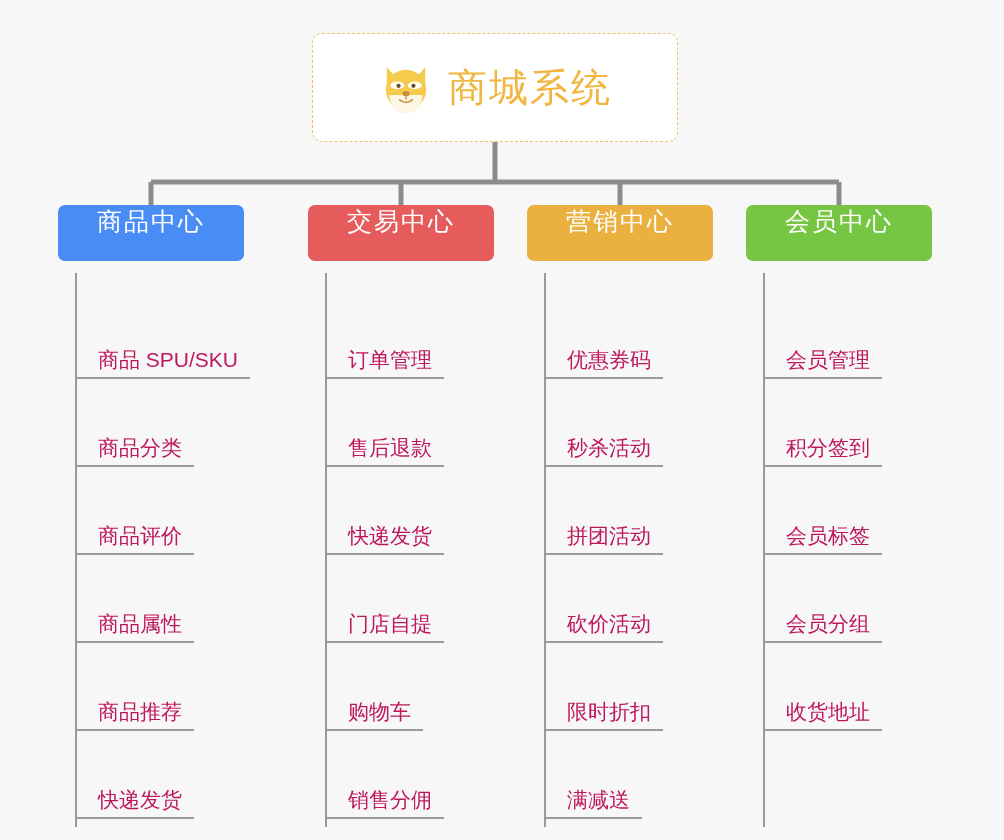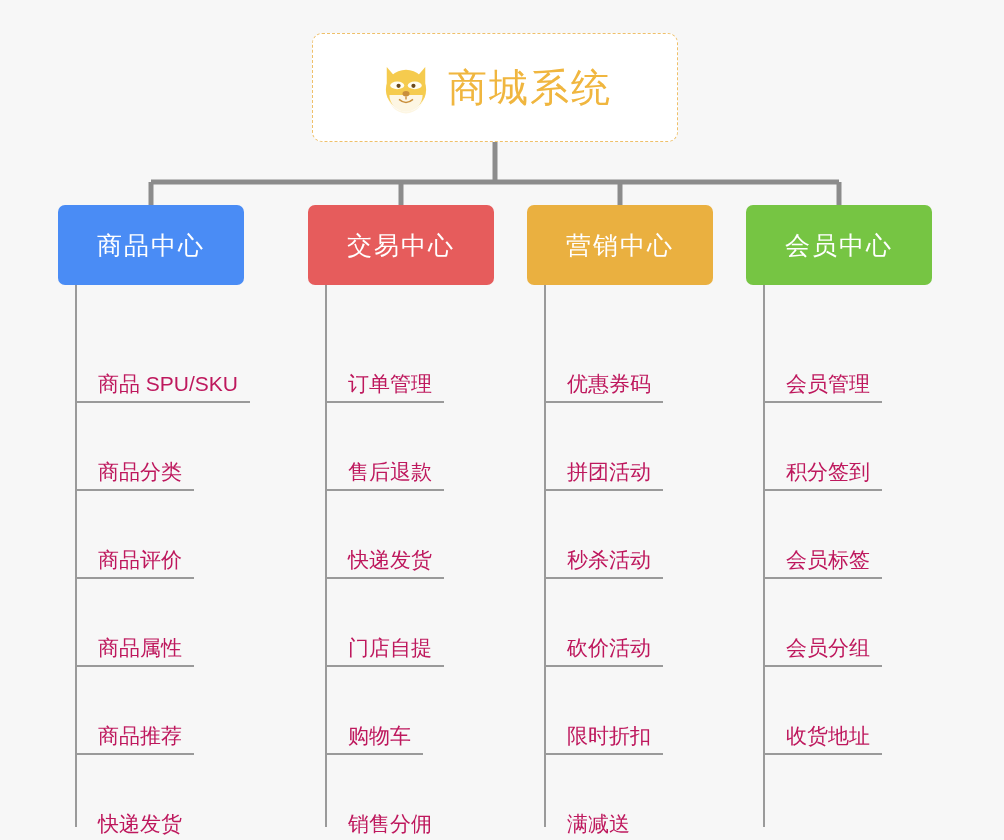--- a/index.html
+++ b/index.html
@@ -61,24 +61,24 @@
     pointer-events: none;
   }
 
   
   .column {
     position: absolute;
     top: 205px;
   }
   .cat-box {
     box-sizing: border-box;
-    height: 80px;
+    height: 56px;
     border-radius: 7px;
     display: flex;
-    align-items: center;
+    align-items: flex-start;
     justify-content: center;
     color: #ffffff;
     font-size: 25px;
     letter-spacing: 2px;
     white-space: nowrap;
   }
   .leaf-list {
     position: relative;
     margin-top: 30px;
     padding-left: 18px;
@@ -190,24 +190,24 @@
       </div>
       <div class="column" style="left: 527px; width: 186px;">
         <div class="cat-box" style="background: rgb(234, 176, 64); width: 186px;">
           <span>营销中心</span>
         </div>
         <div class="leaf-list">
           <div class="leaf-item">
             <span class="leaf-label">优惠券码</span>
           </div>
           <div class="leaf-item">
+            <span class="leaf-label">秒杀活动</span>
+          </div>
+          <div class="leaf-item">
             <span class="leaf-label">拼团活动</span>
-          </div>
-          <div class="leaf-item">
-            <span class="leaf-label">秒杀活动</span>
           </div>
           <div class="leaf-item">
             <span class="leaf-label">砍价活动</span>
           </div>
           <div class="leaf-item">
             <span class="leaf-label">限时折扣</span>
           </div>
           <div class="leaf-item">
             <span class="leaf-label">满减送</span>
           </div>

